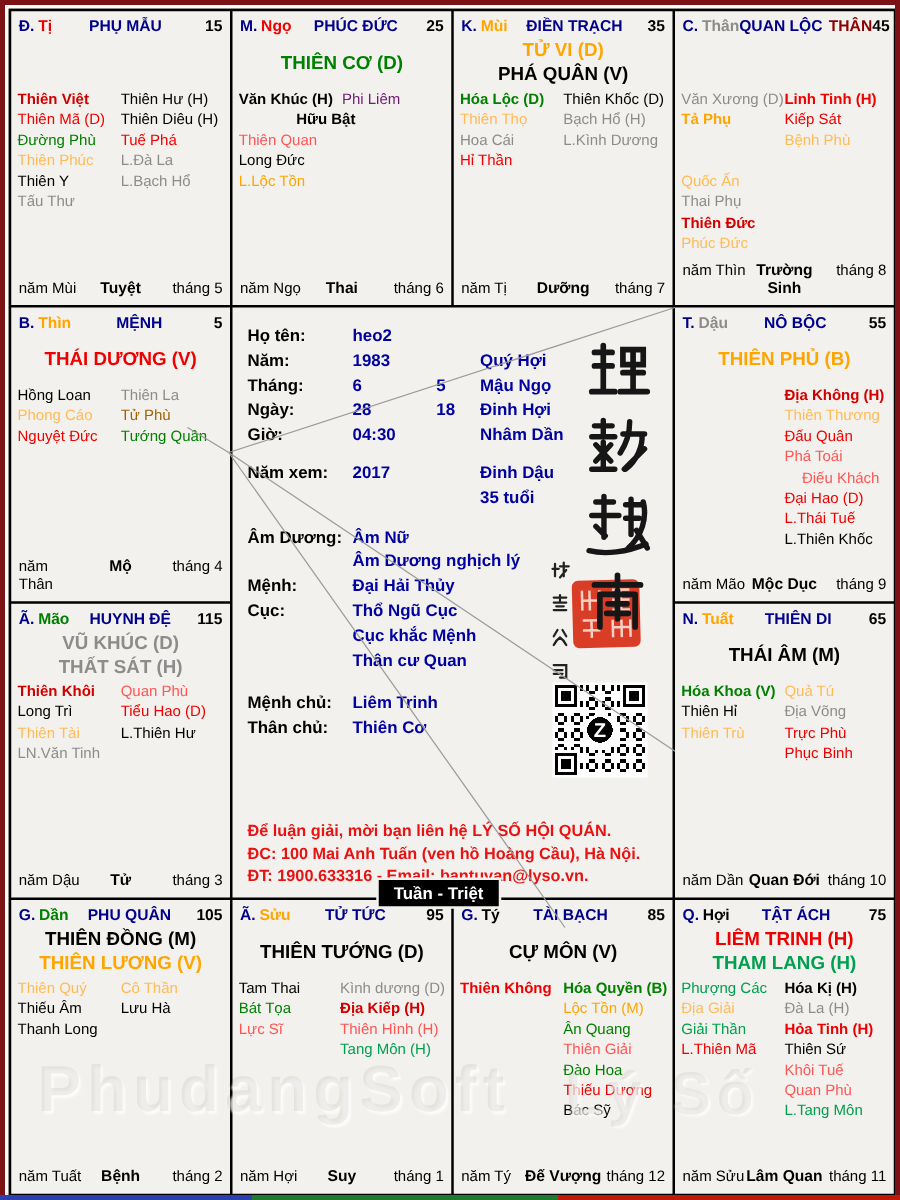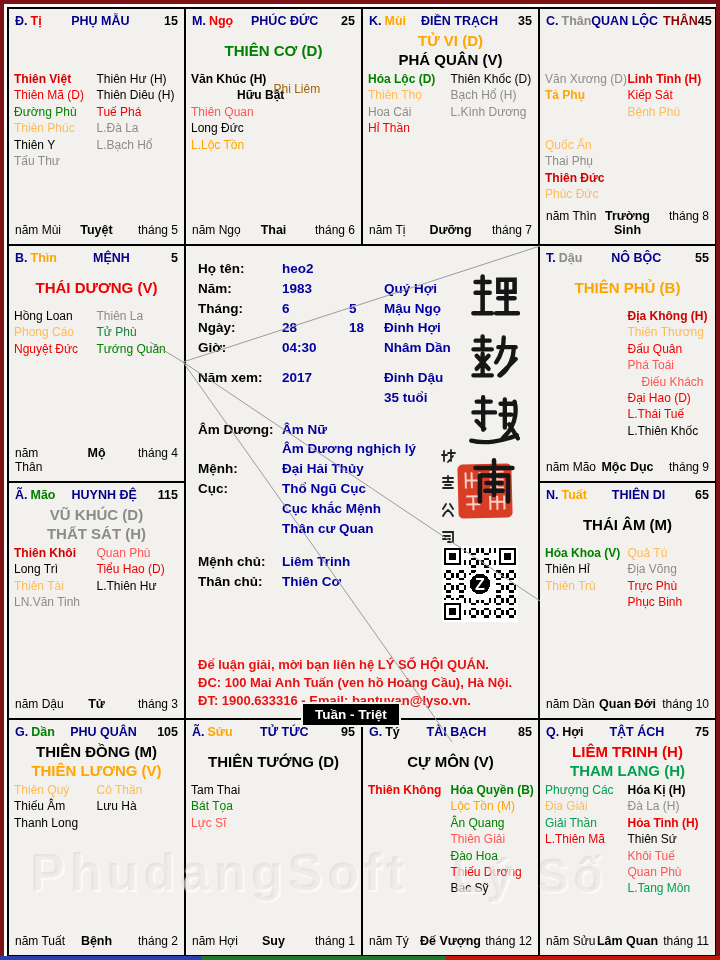--- a/index.html
+++ b/index.html
@@ -446,21 +446,21 @@
         </div>
     <div class="cols">
       <div class="col left">
             <div class="star b" style="color: rgb(0, 0, 0);">Văn Khúc (H)</div>
             <div class="star b" style="color: rgb(0, 0, 0); margin-left: 46px;">Hữu Bật</div>
             <div class="star" style="color: rgb(255, 85, 85);">Thiên Quan</div>
             <div class="star" style="color: rgb(0, 0, 0);">Long Đức</div>
             <div class="star" style="color: rgb(255, 165, 0);">L.Lộc Tồn</div>
           </div>
       <div class="col right">
-            <div class="star" style="color: #a16207; margin-top: 10px;">Phi Liêm</div>
+            <div class="star" style="color: #701a75;">Phi Liêm</div>
           </div>
     </div>
     <div class="cell-footer">
       <span class="f-year">năm Ngọ</span>
       <span class="f-state">Thai</span>
       <span class="f-month">tháng 6</span>
     </div>
   </div>
       <div class="cell" style="grid-area: mui;">
     <div class="cell-header">
@@ -529,21 +529,21 @@
           <div class="main-star" style="color: rgb(238, 0, 0);">THÁI DƯƠNG (V)</div>
         </div>
     <div class="cols">
       <div class="col left">
             <div class="star" style="color: rgb(0, 0, 0);">Hồng Loan</div>
             <div class="star" style="color: rgb(255, 187, 85);">Phong Cáo</div>
             <div class="star" style="color: rgb(238, 0, 0);">Nguyệt Đức</div>
           </div>
       <div class="col right">
             <div class="star" style="color: rgb(140, 140, 140);">Thiên La</div>
-            <div class="star" style="color: #15803d;">Tử Phù</div>
+            <div class="star" style="color: #a16207;">Tử Phù</div>
             <div class="star" style="color: rgb(0, 128, 0);">Tướng Quân</div>
           </div>
     </div>
     <div class="cell-footer">
       <span class="f-year">năm Thân</span>
       <span class="f-state">Mộ</span>
       <span class="f-month">tháng 4</span>
     </div>
   </div>
       <div class="cell" style="grid-area: dau;">
@@ -666,20 +666,26 @@
     </div>
     <div class="mains">
           <div class="main-star" style="color: rgb(0, 0, 0);">THIÊN TƯỚNG (D)</div>
         </div>
     <div class="cols">
       <div class="col left">
             <div class="star" style="color: rgb(0, 0, 0);">Tam Thai</div>
             <div class="star" style="color: rgb(0, 128, 0);">Bát Tọa</div>
             <div class="star" style="color: rgb(255, 85, 85);">Lực Sĩ</div>
           </div>
+      <div class="col right">
+            <div class="star" style="color: rgb(140, 140, 140);">Kình dương (D)</div>
+            <div class="star b" style="color: rgb(208, 0, 0);">Địa Kiếp (H)</div>
+            <div class="star" style="color: rgb(255, 85, 85);">Thiên Hình (H)</div>
+            <div class="star" style="color: rgb(0, 160, 80);">Tang Môn (H)</div>
+          </div>
     </div>
     <div class="cell-footer">
       <span class="f-year">năm Hợi</span>
       <span class="f-state">Suy</span>
       <span class="f-month">tháng 1</span>
     </div>
   </div>
       <div class="cell" style="grid-area: ty;">
     <div class="cell-header">
       <span><span class="stem">G.</span><span class="branch" style="color: rgb(0, 0, 0);">Tý</span></span>

